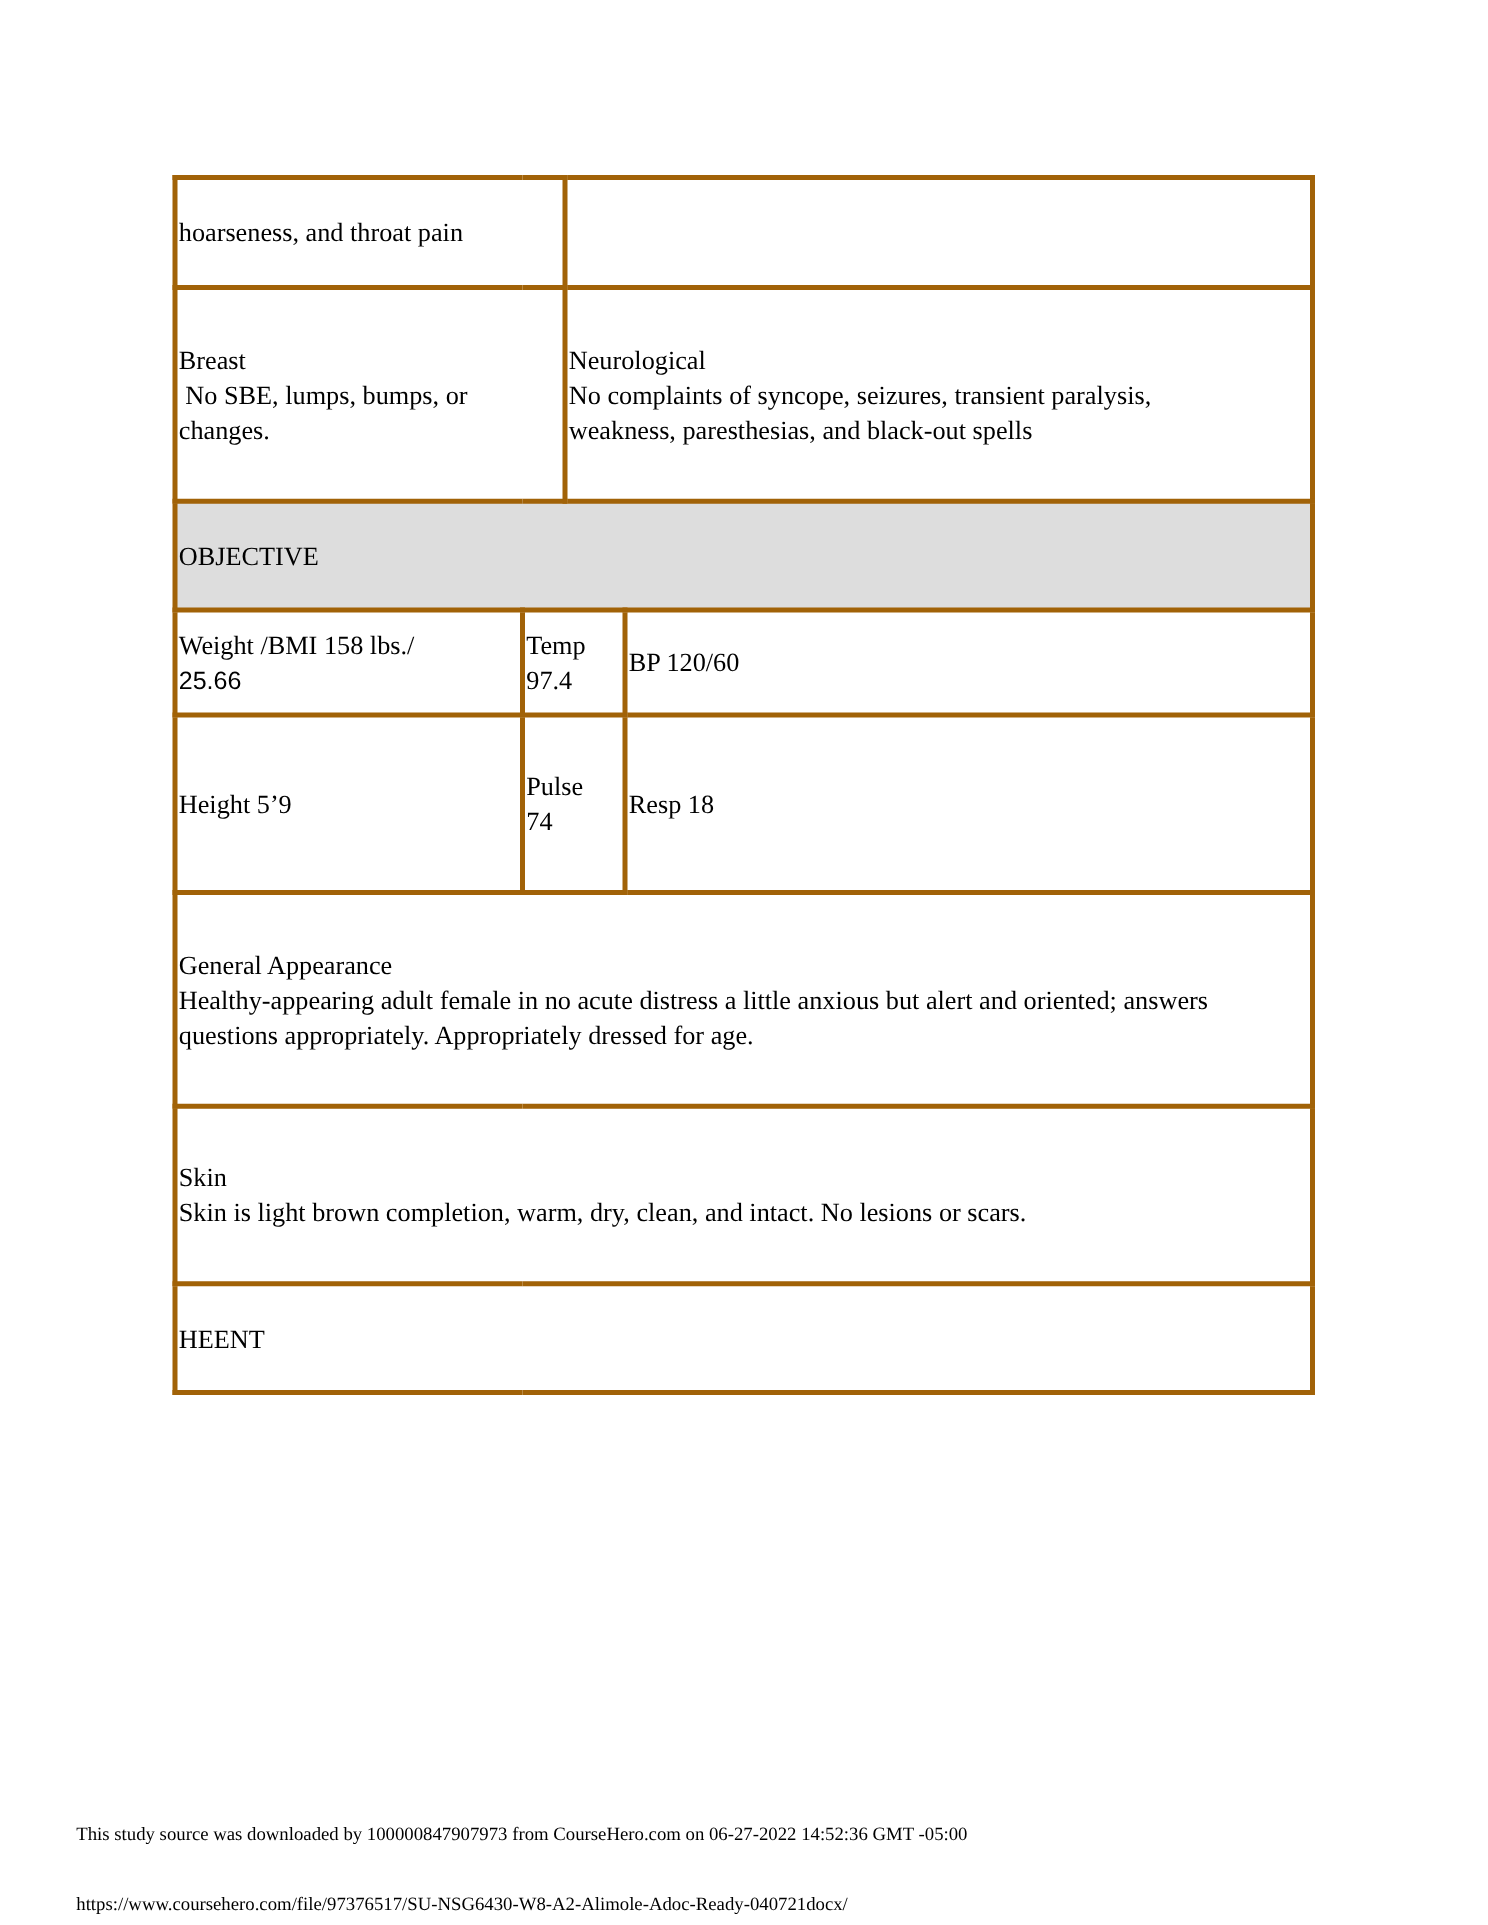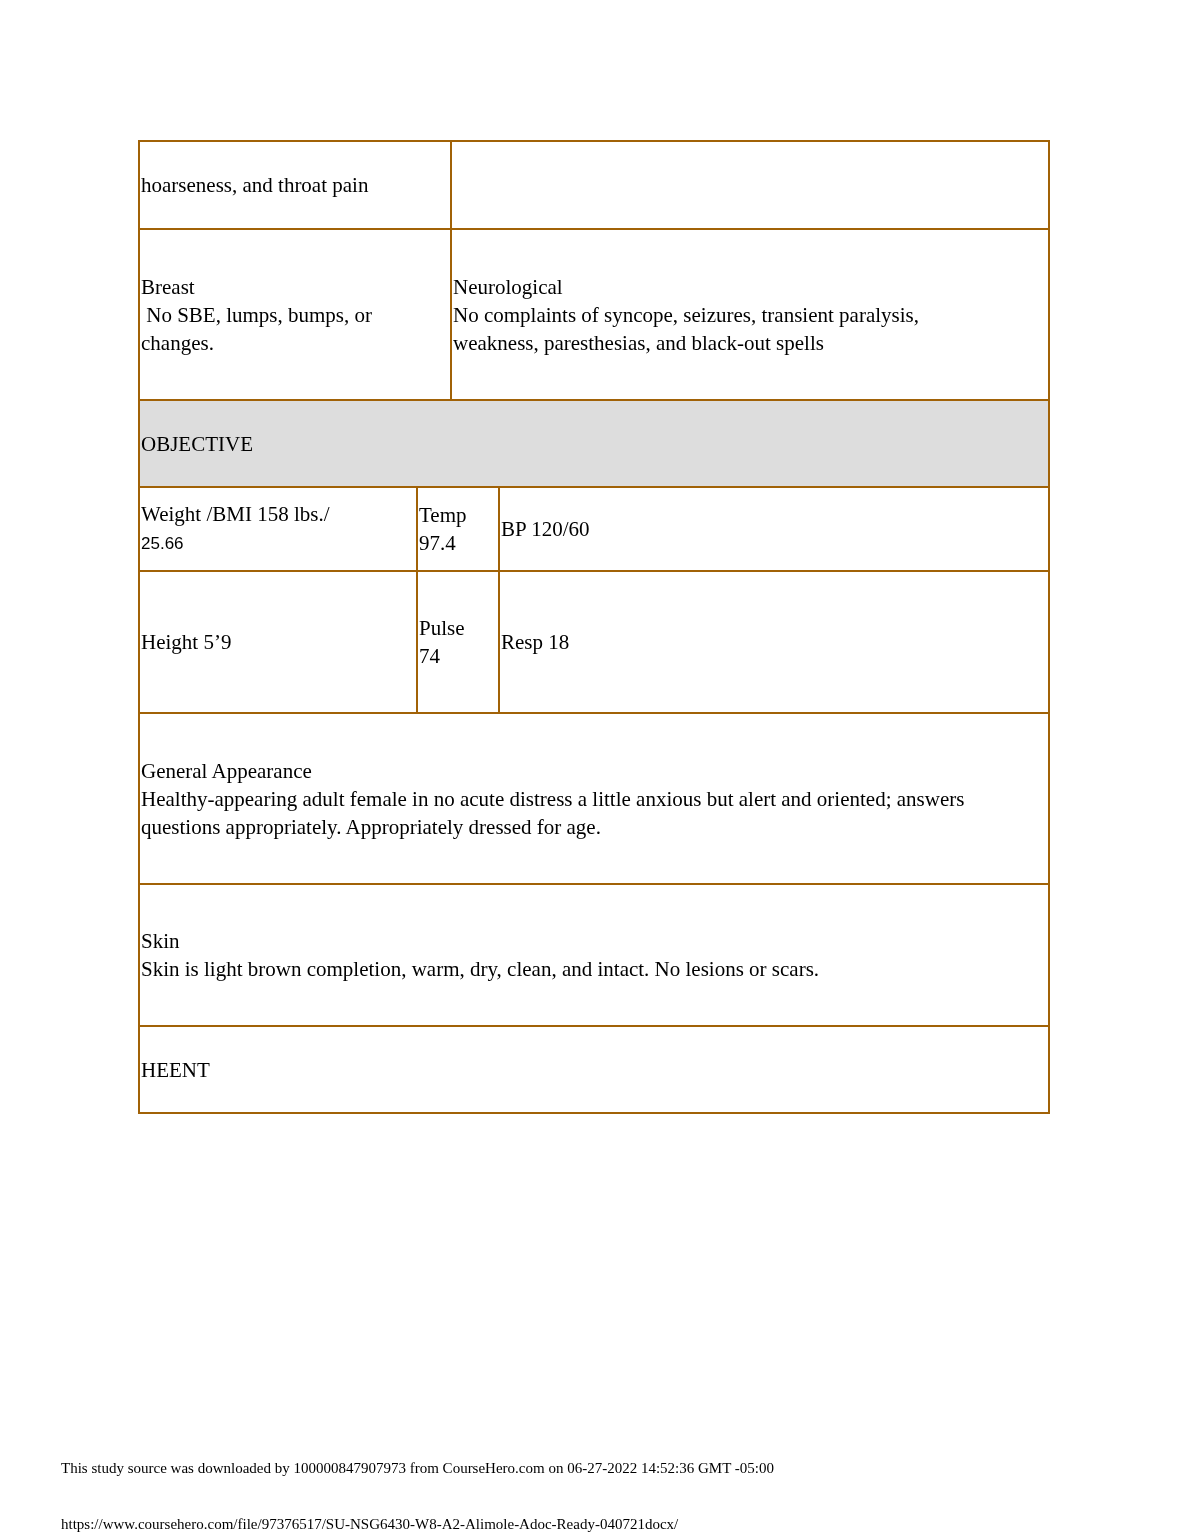--- a/index.html
+++ b/index.html
@@ -19,36 +19,36 @@
     }
     .page-table {
       position: absolute;
       left: 138px;
       top: 140px;
       width: 910px;
       border-collapse: collapse;
       table-layout: fixed;
     }
     .page-table td {
-      border: 2px solid #a16207;
+      border: 4px solid #a16207;
       vertical-align: middle;
       padding: 0 0 0 1px;
       box-sizing: border-box;
     }
     .cell-block p {
       margin: 0;
     }
     .cell-block p + p {
     }
     .gray {
       background: #dddddd;
     }
     .sans {
       font-family: "Liberation Sans", "DejaVu Sans", sans-serif;
-      font-size: 17px;
+      font-size: 20px;
     }
     .footer-line {
       position: absolute;
       left: 61px;
       font-size: 15px;
       line-height: 18px;
       white-space: nowrap;
     }
   </style>
 </head>

